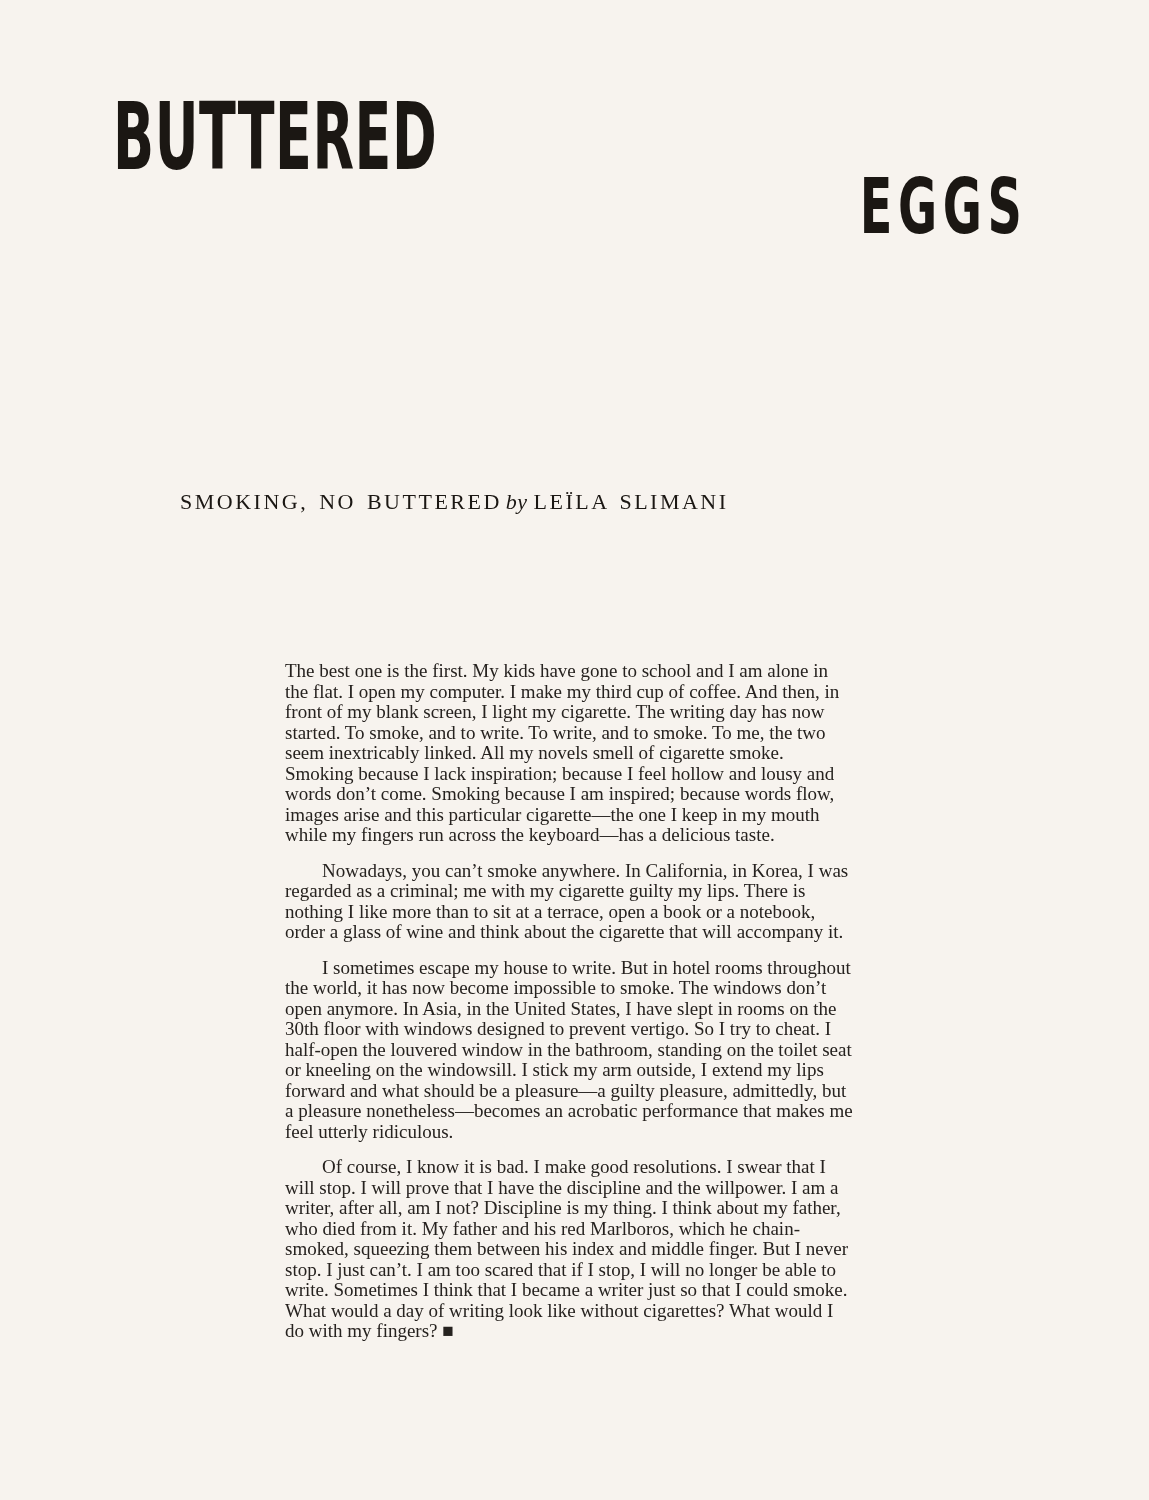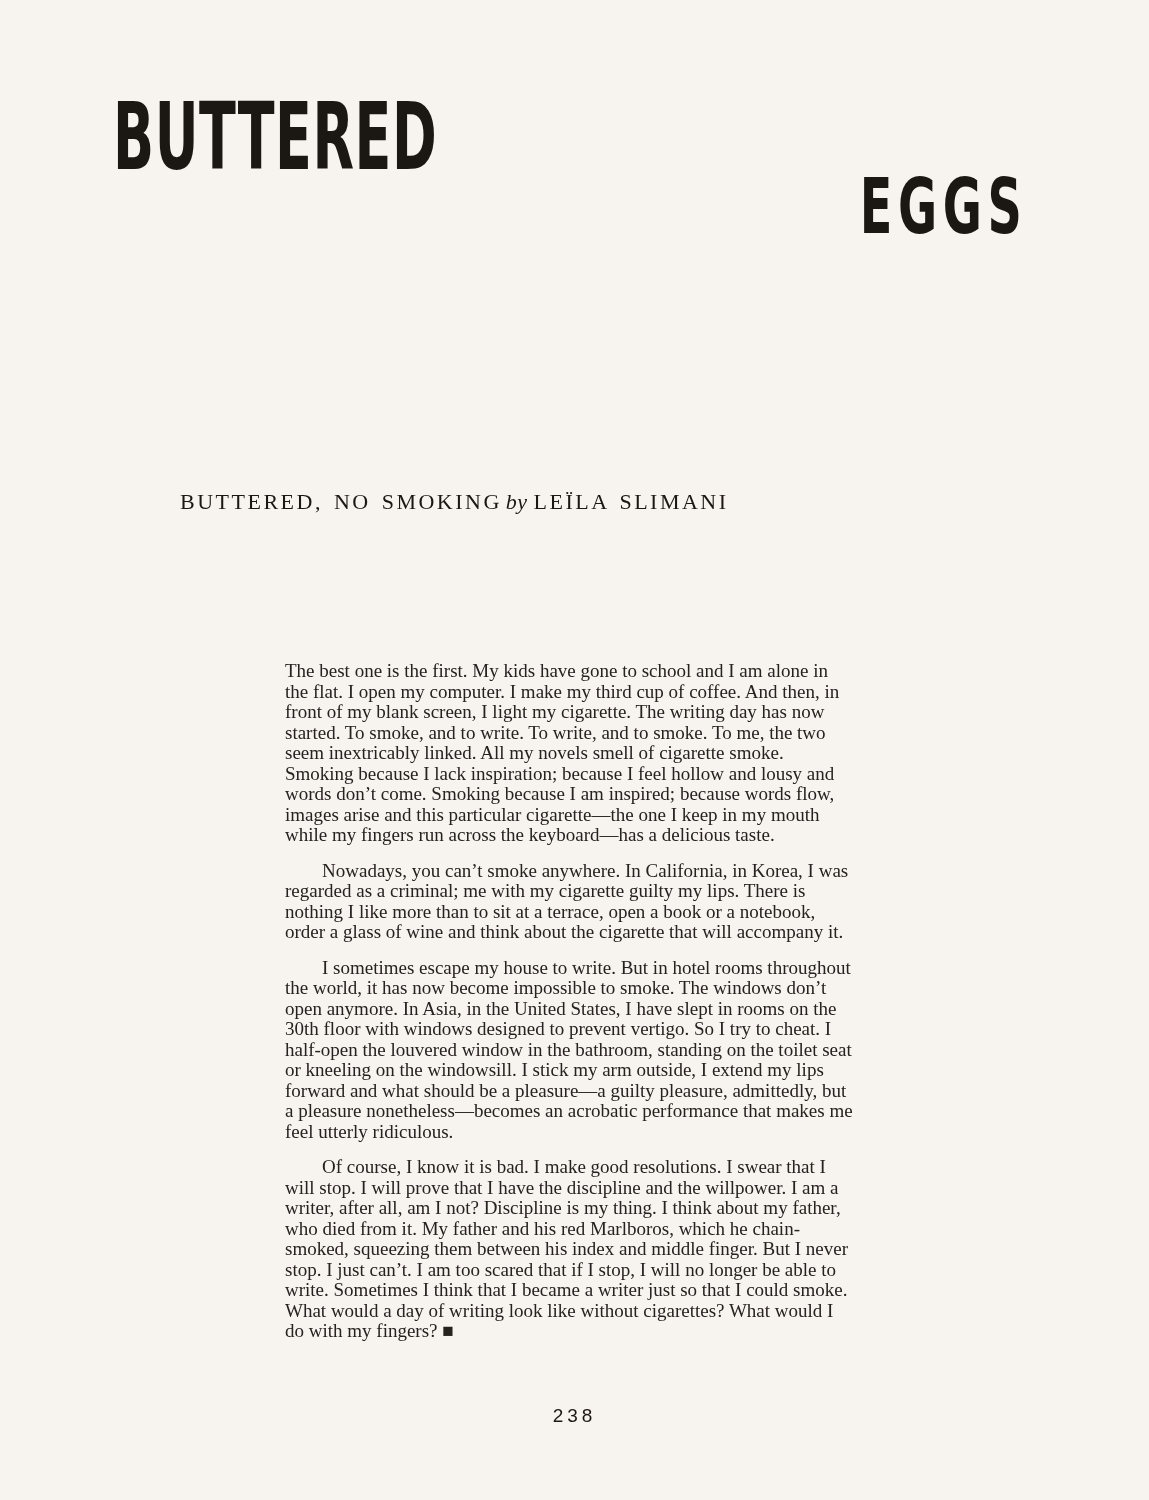--- a/index.html
+++ b/index.html
@@ -75,30 +75,29 @@
 </head>
 <body>
 
 <div class="page">
 
   <h1 class="display title-line1"><span class="condensed">BUTTERED</span></h1>
 
   <h1 class="display title-line2"><span class="condensed">EGGS</span></h1>
 
 
-  <div class="byline"><span class="caps">BUTTERED, NO SMOKING</span><span class="by">by</span><span class="caps">LEÏLA SLIMANI</span></div>
+  <div class="byline"><span class="caps">SMOKING, NO BUTTERED</span><span class="by">by</span><span class="caps">LEÏLA SLIMANI</span></div>
 
   <div class="body-block">
     <div class="paras">
 
         <p>The best one is the first. My kids have gone to school and I am alone in the flat. I open my computer. I make my third cup of coffee. And then, in front of my blank screen, I light my cigarette. The writing day has now started. To smoke, and to write. To write, and to smoke. To me, the two seem inextricably linked. All my novels smell of cigarette smoke. Smoking because I lack inspiration; because I feel hollow and lousy and words don’t come. Smoking because I am inspired; because words flow, images arise and this particular cigarette—the one I keep in my mouth while my fingers run across the keyboard—has a delicious taste.</p>
 
         <p>Nowadays, you can’t smoke anywhere. In California, in Korea, I was regarded as a criminal; me with my cigarette guilty my lips. There is nothing I like more than to sit at a terrace, open a book or a notebook, order a glass of wine and think about the cigarette that will accompany it.</p>
 
         <p>I sometimes escape my house to write. But in hotel rooms throughout the world, it has now become impossible to smoke. The windows don’t open anymore. In Asia, in the United States, I have slept in rooms on the 30th floor with windows designed to prevent vertigo. So I try to cheat. I half-open the louvered window in the bathroom, standing on the toilet seat or kneeling on the windowsill. I stick my arm outside, I extend my lips forward and what should be a pleasure—a guilty pleasure, admittedly, but a pleasure nonetheless—becomes an acrobatic performance that makes me feel utterly ridiculous.</p>
 
         <p>Of course, I know it is bad. I make good resolutions. I swear that I will stop. I will prove that I have the discipline and the willpower. I am a writer, after all, am I not? Discipline is my thing. I think about my father, who died from it. My father and his red Marlboros, which he chain-smoked, squeezing them between his index and middle finger. But I never stop. I just can’t. I am too scared that if I stop, I will no longer be able to write. Sometimes I think that I became a writer just so that I could smoke. What would a day of writing look like without cigarettes? What would I do with my fingers? ■</p>
       </div>
   </div>
 
-  <div class="folio">238</div>
 
 </div>
 
 </body></html>

